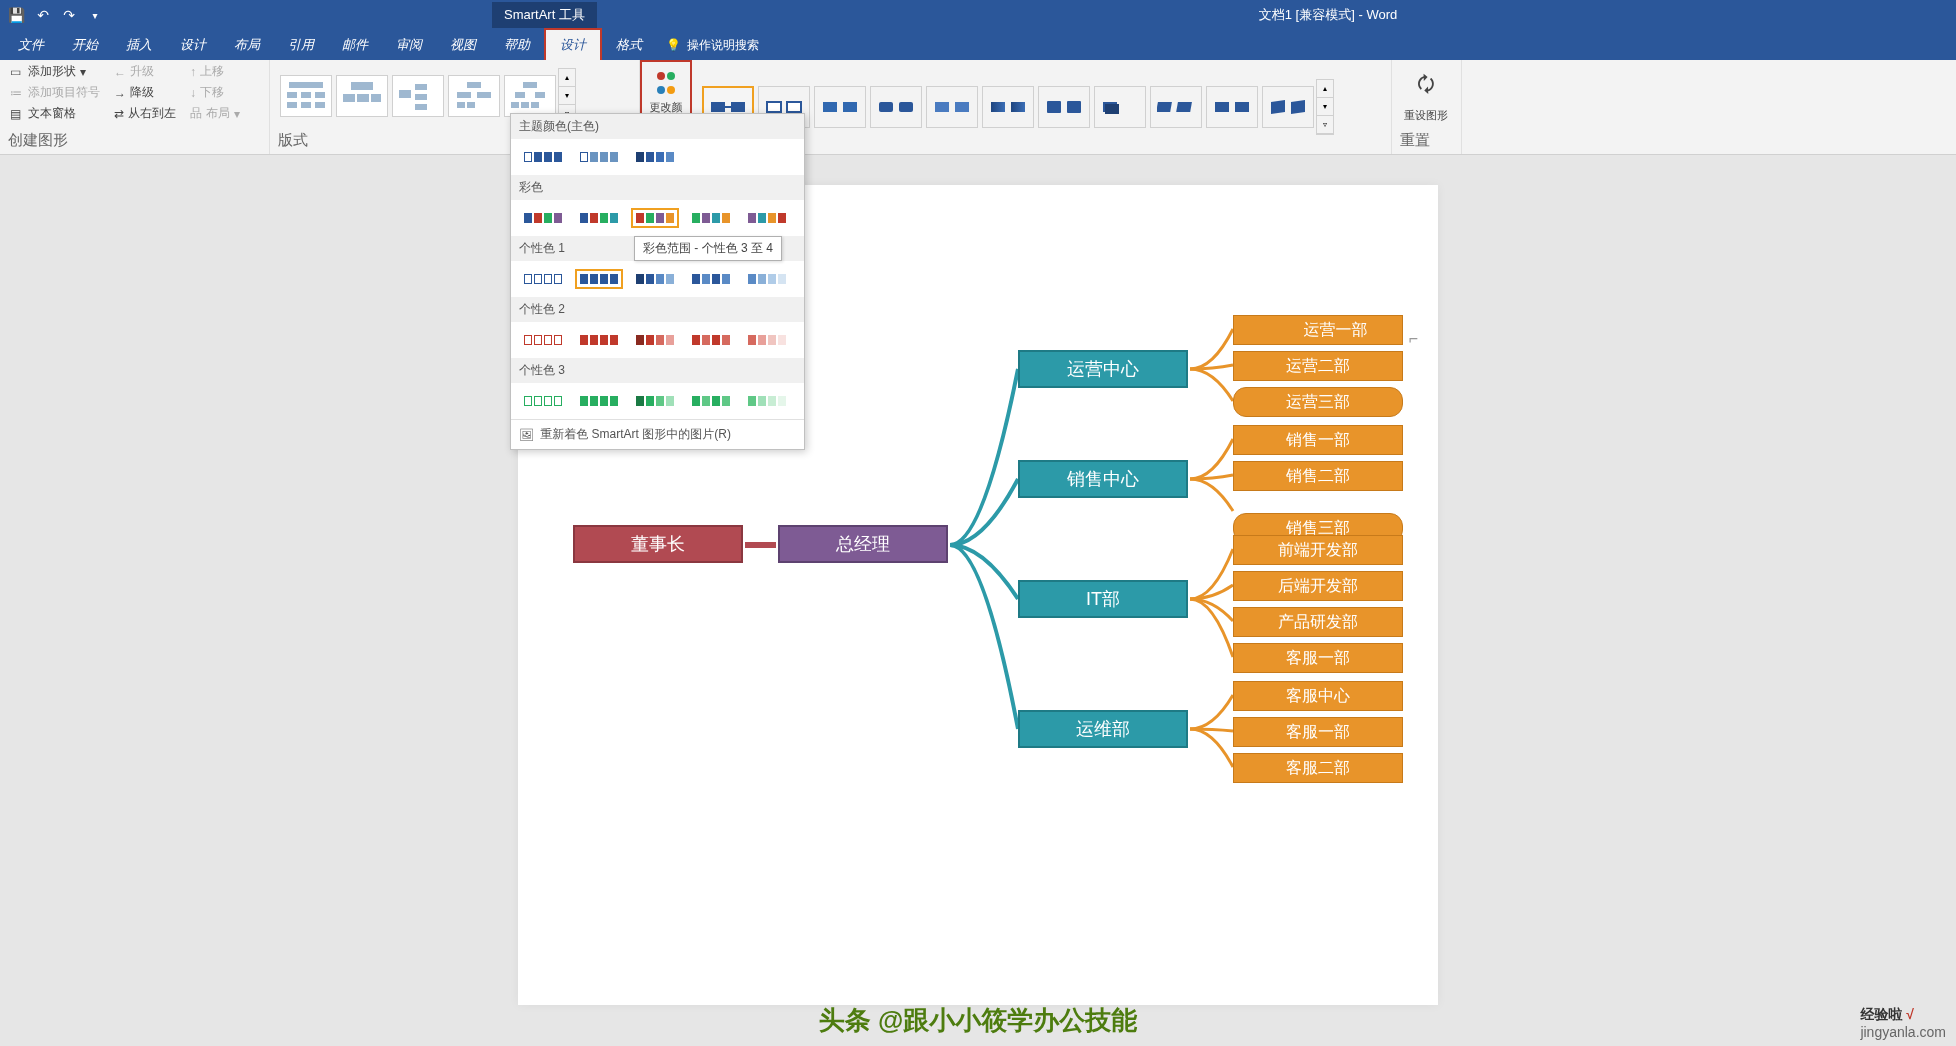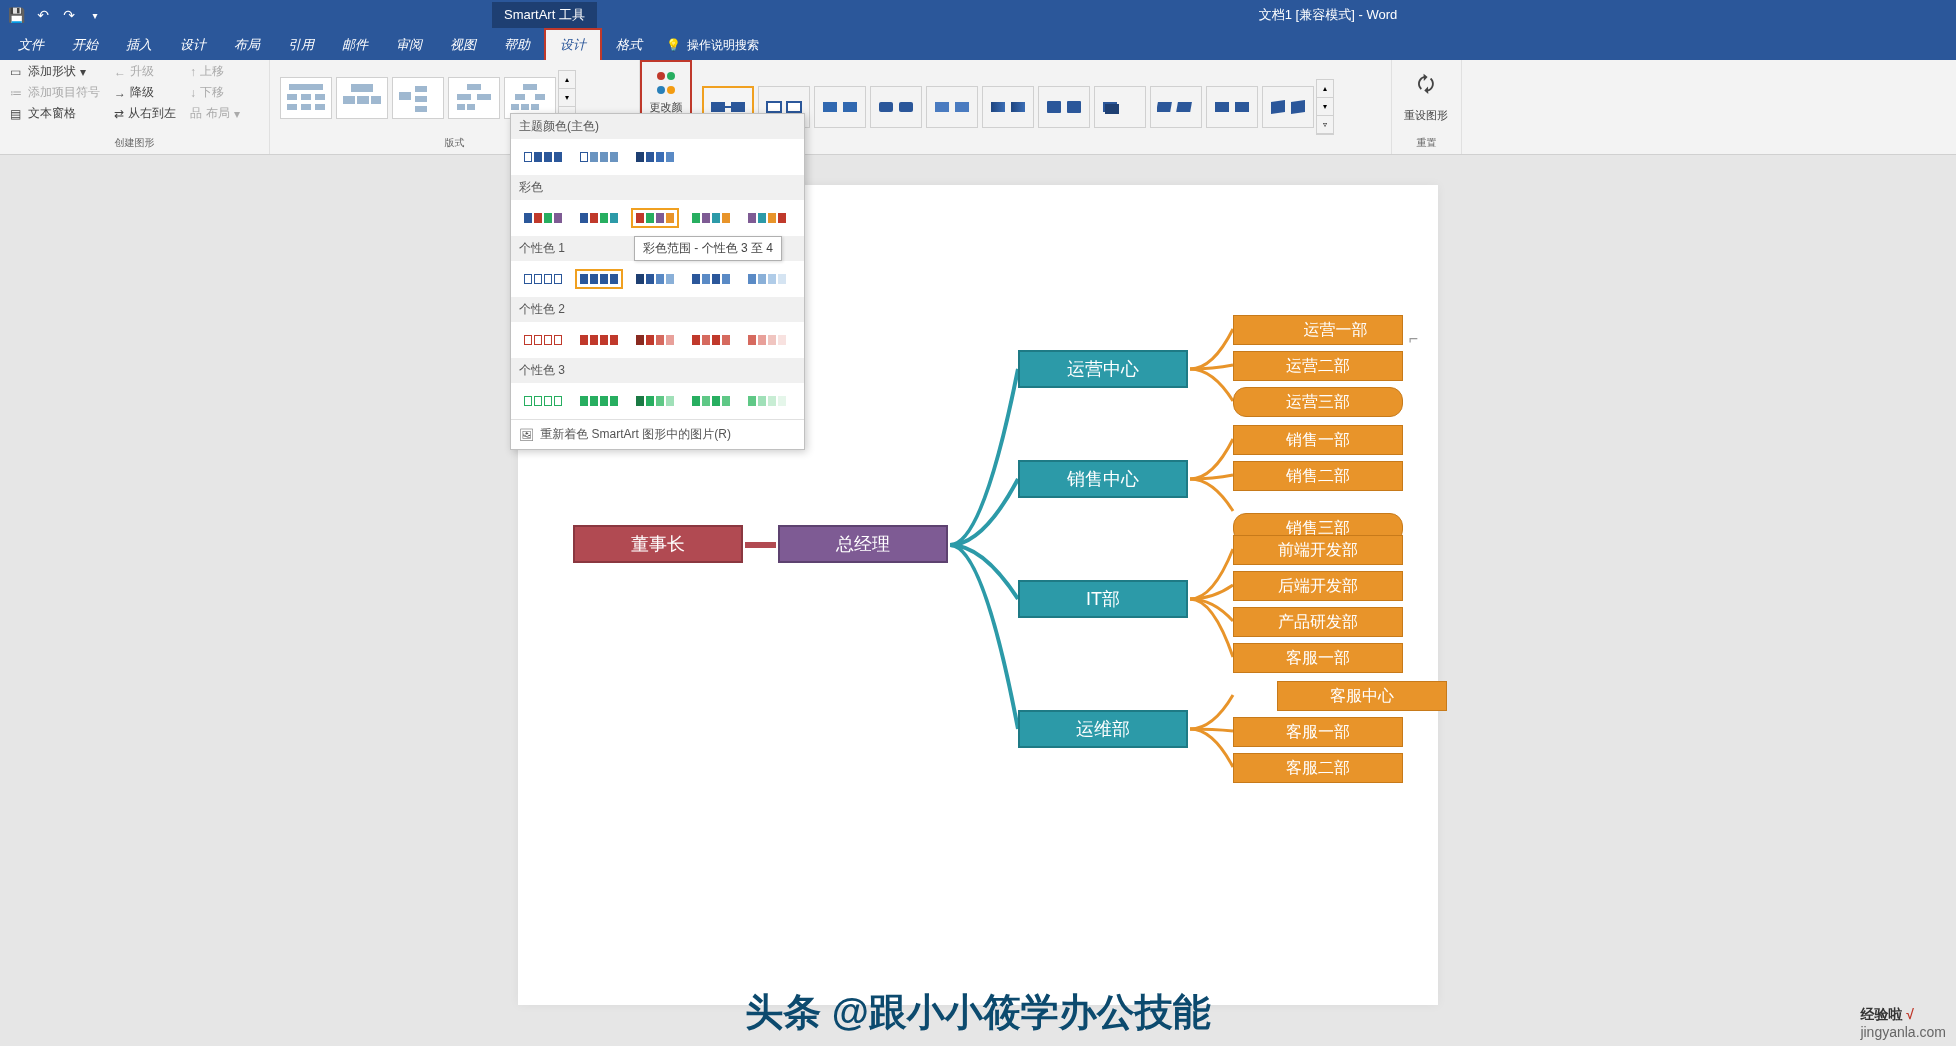--- a/index.html
+++ b/index.html
@@ -16,21 +16,21 @@
   .ribbon-tabs { background: #2b579a; height: 30px; display: flex; align-items: center; color: #fff; font-size: 13px; padding: 0 4px; }
   .tab { padding: 6px 14px; cursor: pointer; font-style: italic; }
   .tab.active { background: #f3f3f3; color: #2b579a; }
   .tab.highlight { border: 2px solid #c0392b; }
   .tell-me { display: flex; align-items: center; margin-left: 10px; gap: 6px; font-size: 12px; }
   .bulb { color: #fff; }
   
   
   .ribbon { background: #f3f3f3; height: 95px; border-bottom: 1px solid #d0d0d0; display: flex; position: relative; }
   .group { border-right: 1px solid #e0e0e0; padding: 2px 8px 2px 8px; display: flex; flex-direction: column; justify-content: space-between; }
-  .group-label { text-align: center; font-size: 10px; color: #666; padding: 2px 0; }
+  .group-label { font-size: 15px; color: #666; padding: 2px 0; }
   .group-content { flex: 1; display: flex; align-items: flex-start; }
   
   .create-buttons { font-size: 12px; color: #444; }
   .create-buttons div { padding: 1px 2px; display: flex; align-items: center; gap: 4px; white-space: nowrap; }
   .mini-icon { width: 14px; height: 14px; display: inline-block; }
   
   .layout-thumb { width: 52px; height: 42px; background: #fff; border: 1px solid #d0d0d0; margin: 4px 2px; display: inline-flex; align-items: center; justify-content: center; }
   .layout-thumb svg { width: 42px; height: 32px; }
   .layout-more { width: 18px; height: 56px; border: 1px solid #d0d0d0; display: flex; flex-direction: column; }
   .layout-more div { flex: 1; border-bottom: 1px solid #d0d0d0; display: flex; align-items: center; justify-content: center; font-size: 8px; }
@@ -73,21 +73,21 @@
   .m3 { left: 445px; top: 275px; }
   .m4 { left: 445px; top: 405px; }
   
   .leaf { background: #e8942a; width: 170px; height: 30px; font-size: 16px; border:1px solid #c77a1a;}
   
   svg.lines { position: absolute; left: 0; top: 0; width: 100%; height: 100%; pointer-events: none; }
   svg.lines path { fill: none; stroke: #2c9aa8; stroke-width: 4; }
   svg.lines path.or { stroke: #e8942a; stroke-width: 3; }
   
   
-  .watermark { position: absolute; bottom: 8px; left: 0; right: 0; text-align: center; font-size: 38px; color: #0c4a6e; font-weight: bold; z-index: 50; }
+  .watermark { position: absolute; bottom: 8px; left: 0; right: 0; text-align: center; font-size: 26px; color: #4d7c0f; font-weight: bold; z-index: 50; }
   .logo-wm { position: absolute; bottom: 6px; right: 10px; font-size: 14px; color: #666; z-index: 50; }
   .logo-wm b { color: #333; }
   .logo-wm .ck { color: #c0392b; font-weight: bold; }
 </style>
 </head>
 <body>
 
 <div class="title-bar">
   <div class="qat">
     <span class="icon">💾</span>
@@ -508,21 +508,21 @@
 
       <div class="node leaf" style="left:660px;top:120px;text-align:center;">销售一部</div>
       <div class="node leaf" style="left:660px;top:156px;">销售二部</div>
       <div class="node leaf" style="left:660px;top:208px;border-radius:13px;">销售三部</div>
 
       <div class="node leaf" style="left:660px;top:230px;">前端开发部</div>
       <div class="node leaf" style="left:660px;top:266px;">后端开发部</div>
       <div class="node leaf" style="left:660px;top:302px;">产品研发部</div>
       <div class="node leaf" style="left:660px;top:338px;">客服一部</div>
 
-      <div class="node leaf" style="left:660px;top:376px;margin-left:44px;">客服中心</div>
+      <div class="node leaf" style="left:660px;top:376px;">客服中心</div>
       <div class="node leaf" style="left:660px;top:412px;">客服一部</div>
       <div class="node leaf" style="left:660px;top:448px;">客服二部</div>
     </div>
   </div>
 </div>
 
 <div class="watermark">头条 @跟小小筱学办公技能</div>
 <div class="logo-wm">
   <b>经验啦</b> <span class="ck">√</span><br>
   <span>jingyanla.com</span>

